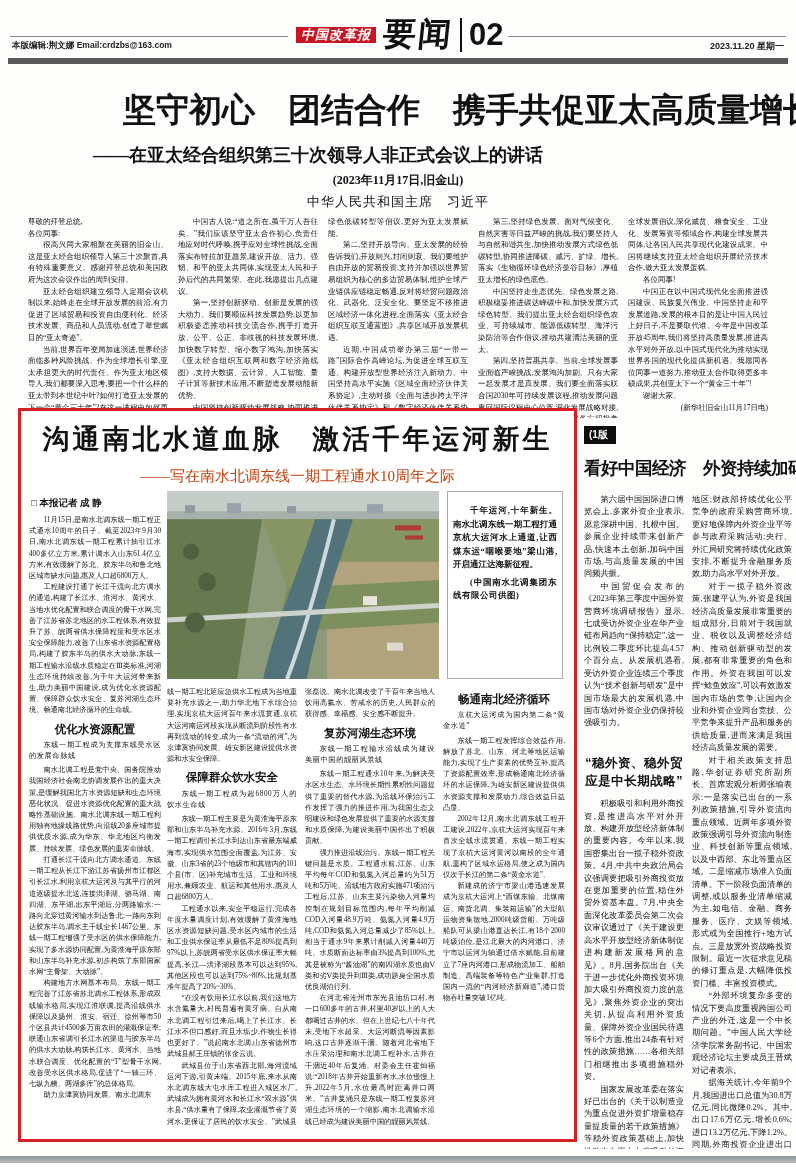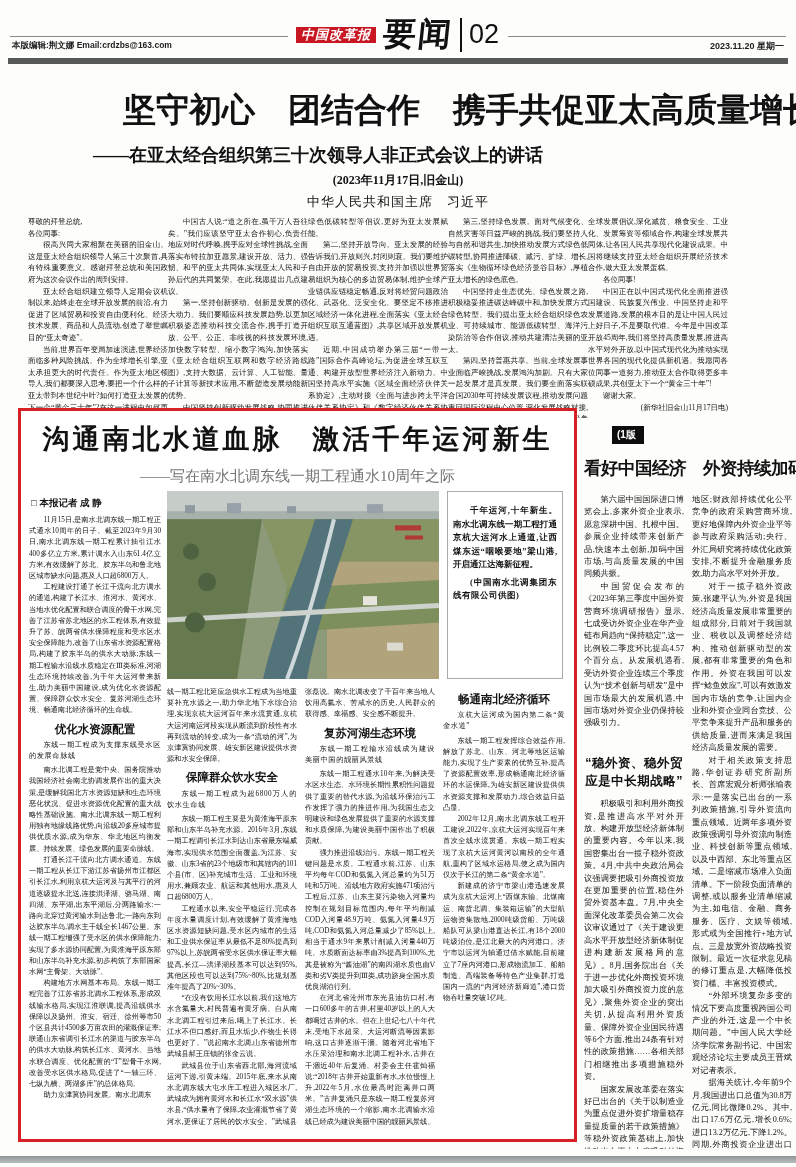--- a/index.html
+++ b/index.html
@@ -11,57 +11,57 @@
   .rule-left{left:10px;width:278px;}
   .rule-right{left:508px;width:278px;}
   .editor-info{left:12px;top:40px;font-size:8.5px;font-weight:bold;font-family:"Liberation Sans","DejaVu Sans",sans-serif;color:#222;}
   .date-info{right:12px;top:40px;font-size:9px;font-weight:bold;font-family:"Liberation Sans","DejaVu Sans",sans-serif;color:#222;}
   .logo-wrap{left:296px;top:12px;width:230px;display:flex;align-items:center;gap:7px;}
   .logo-box{background:#c81622;color:#fff;width:80px;height:16px;display:flex;align-items:center;justify-content:center;
             font-size:13px;font-weight:bold;font-style:italic;letter-spacing:1px;white-space:nowrap;}
   .section-title{font-size:33px;font-weight:bold;font-family:"Liberation Sans","DejaVu Sans",sans-serif;
             transform:skewX(-6deg);letter-spacing:2px;white-space:nowrap;}
   .logo-divider{width:2px;height:34px;background:#111;}
-  .page-num{font-size:27px;font-weight:normal;font-family:"Liberation Sans","DejaVu Sans",sans-serif;}
+  .page-num{font-size:31px;font-weight:bold;font-family:"Liberation Sans","DejaVu Sans",sans-serif;}
   .thick-bar{left:8px;top:58px;width:780px;height:6px;background:#57585a;}
   
   .speech-headline{left:0;top:88px;width:796px;text-align:right;font-size:33px;font-weight:bold;
        font-family:"Liberation Sans","DejaVu Sans",sans-serif;white-space:nowrap;letter-spacing:0;padding-left:20px;}
   .speech-sub{left:0;top:143px;width:636px;text-align:center;font-size:18px;font-weight:bold;}
   .speech-dateline{left:0;top:172px;width:796px;text-align:center;font-size:12px;font-weight:bold;}
   .speech-author{left:0;top:193px;width:796px;text-align:center;font-size:13px;letter-spacing:1px;}
-  .speech-body{left:28px;top:216px;width:740px;height:202px;display:flex;}
+  .speech-body{left:28px;top:216px;width:740px;height:202px;display:flex;gap:10px;}
   .speech-body .col{width:140px;height:202px;overflow:hidden;font-size:7.5px;line-height:11.6px;text-align:justify;}
   .col p{margin:0;}
   .col .para{text-indent:2em;}
   .col .cont,.col .noindent{text-indent:0;}
   .col .sign{text-indent:0;text-align:right;}
   
   .canal{left:18px;top:408px;width:553px;height:728px;border:3px solid #d71f26;background:#fff;}
   .canal-headline{left:0;top:10px;width:553px;text-align:center;font-size:27px;font-weight:bold;letter-spacing:3px;white-space:nowrap;}
-  .canal-sub{left:0;top:56px;width:553px;text-align:center;font-size:15px;color:#737373;}
+  .canal-sub{left:0;top:56px;width:553px;text-align:center;font-size:15px;color:#c2410c;}
   .canal-byline{left:10px;top:86px;font-size:9.5px;font-weight:bold;font-family:"Liberation Sans","DejaVu Sans",sans-serif;}
   .canal-photo{left:146px;top:80px;width:272px;height:188px;overflow:hidden;background:#8d9a79;}
   .canal-photo svg{display:block;width:100%;height:100%;}
   .canal-caption{left:426px;top:80px;width:116px;height:188px;border:1px solid #aaa;padding:12px 5px;box-sizing:border-box;
        font-size:8.5px;line-height:13.5px;text-align:justify;font-weight:bold;overflow:hidden;}
   .canal-caption .cap{text-indent:2em;margin:0;}
   .canal-caption .credit{text-indent:2em;margin:4px 0 0;font-weight:bold;letter-spacing:0.5px;}
   .canal .col{position:absolute;overflow:hidden;font-size:7.2px;line-height:11.2px;text-align:justify;}
   .canal-col1{left:8px;top:104px;width:132px;height:612px;}
   .canal-col2{left:146px;top:276px;width:130px;height:440px;}
   .canal-col3{left:284px;top:276px;width:130px;height:440px;}
   .canal-col4{left:422px;top:276px;width:122px;height:440px;}
   .canal .subhead{text-indent:0;text-align:center;font-size:11.5px;font-weight:bold;
        font-family:"Liberation Sans","DejaVu Sans",sans-serif;margin:7px 0 5px;}
   .canal .kai{text-indent:2em;letter-spacing:0.6px;margin:0 0 3px;}
   
   .sidebar{left:584px;top:424px;width:208px;height:730px;}
   .sidebar-tag{position:absolute;left:0;top:2px;background:#0d0d0d;color:#fff;font-size:10px;font-weight:bold;
-       padding:2px 8px 2px 5px;font-family:"Liberation Sans","DejaVu Sans",sans-serif;margin-left:28px;}
+       padding:2px 8px 2px 5px;font-family:"Liberation Sans","DejaVu Sans",sans-serif;}
   .sidebar-headline{position:absolute;left:0;top:32px;width:208px;text-align:center;font-size:17.5px;
        font-weight:bold;white-space:nowrap;letter-spacing:-0.5px;}
   .sidebar-cols{position:absolute;left:0;top:70px;width:208px;height:655px;display:flex;gap:8px;}
   .sidebar-cols .col{width:100px;height:655px;overflow:hidden;font-size:8.2px;line-height:12.4px;text-align:justify;}
   .sidebar .bigquote{text-indent:0;text-align:center;font-size:12.5px;font-weight:bold;line-height:1.5;
        font-family:"Liberation Sans","DejaVu Sans",sans-serif;margin:24px 0 7px;letter-spacing:0.5px;}
   
   .bottom-bar{left:0;top:1156px;width:796px;height:7px;background:linear-gradient(#8f9496,#b9bdbe);}
 </style>
 </head>

